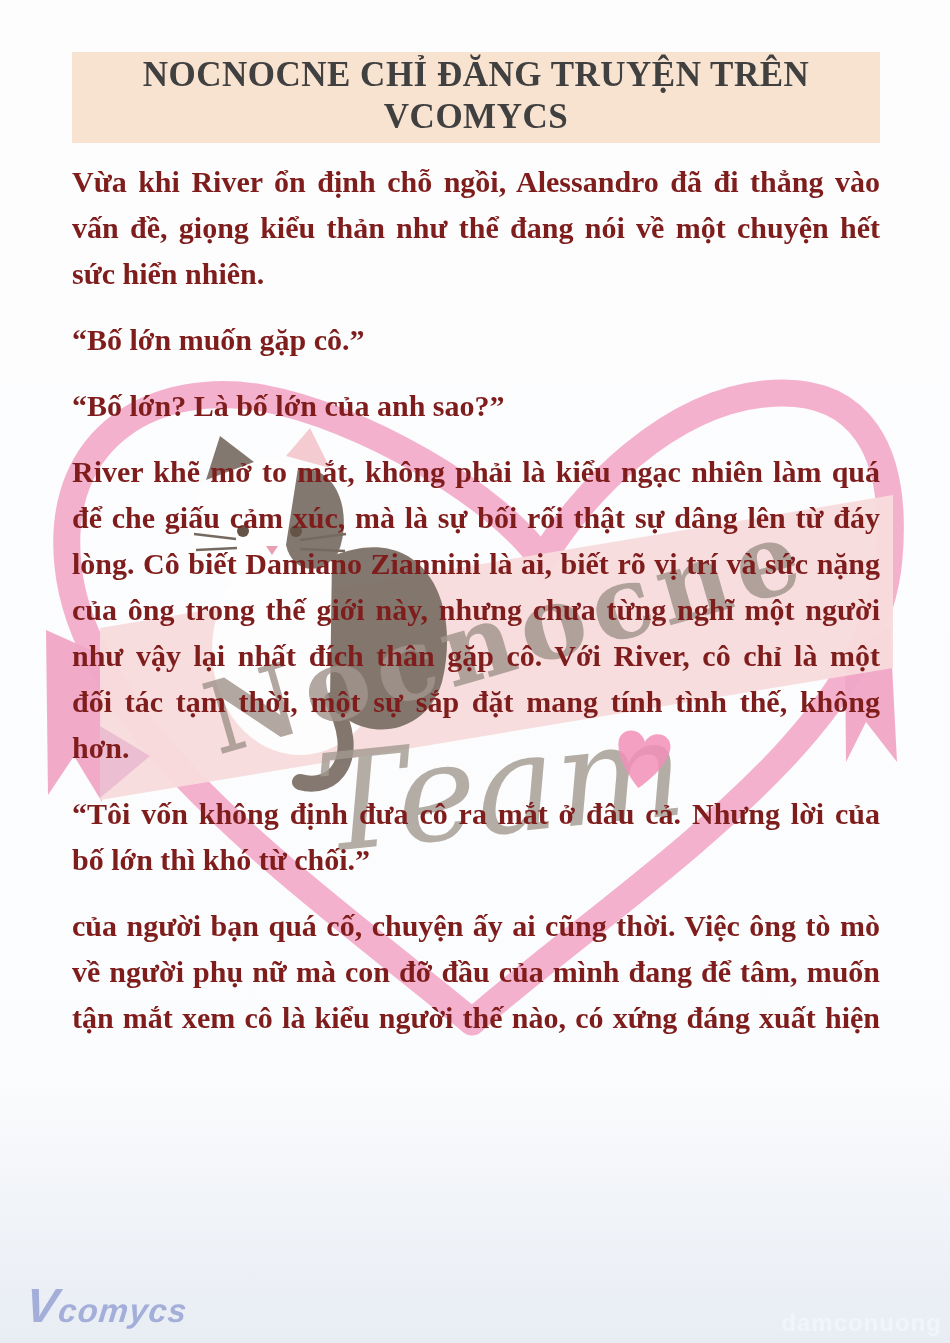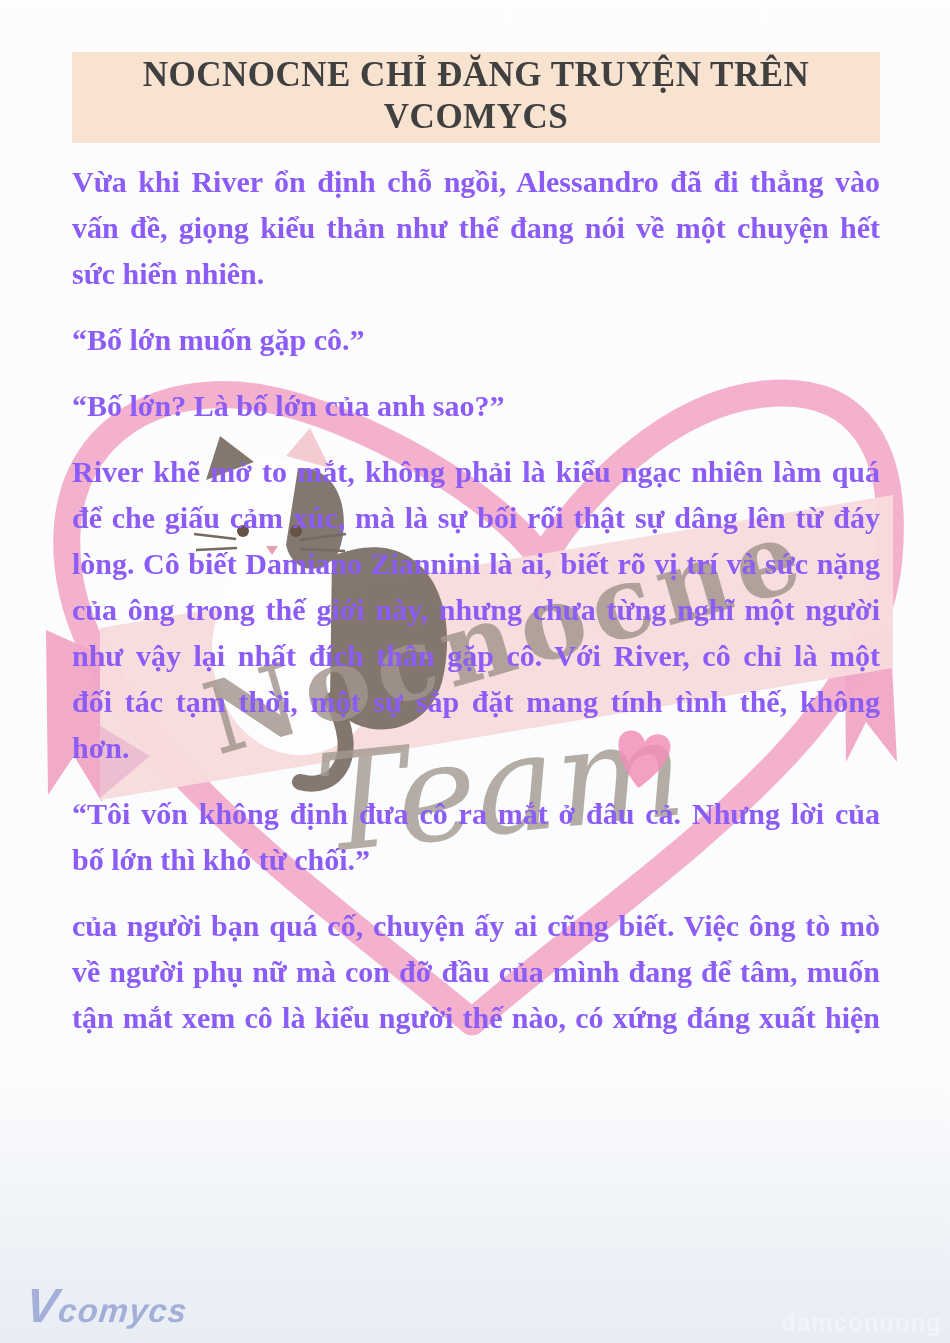--- a/index.html
+++ b/index.html
@@ -10,21 +10,21 @@
     font-family:"Liberation Serif","DejaVu Serif",serif;
   }
   .watermark { position:absolute; left:0; top:0; width:950px; height:1343px; z-index:0; }
   .content { position:absolute; left:72px; top:52px; width:808px; z-index:1; }
   .header-band { text-align:center; margin:0 0 16px 0; }
   .header-band span {
     display:inline-block; background:#f8e2d0; color:#404040;
     font-weight:bold; font-size:35px; line-height:1.2;
     padding:2px 14px 5px 14px; letter-spacing:0.5px;
   }
-  .para { margin:0 0 20px 0; font-size:30px; line-height:46px; color:#8b5cf6; font-weight:600; }
+  .para { margin:0 0 20px 0; font-size:30px; line-height:46px; color:#7f1d1d; font-weight:600; }
   .jline { text-align:justify; text-align-last:justify; }
   .jline.last { text-align-last:left;font-family:Liberation Serif, serif; }
   .vcomycs-logo {
     position:absolute; left:26px; bottom:10px; z-index:2;
     font-family:"Liberation Sans","DejaVu Sans",sans-serif;
     font-style:italic; font-weight:bold; font-size:33px;
     color:#a4afd9; transform:skewX(-6deg); letter-spacing:1px;
   }
   .vcomycs-logo::first-letter { font-size:48px; }
   .credit {
@@ -104,21 +104,21 @@
         <div class="jline">của ông trong thế giới này, nhưng chưa từng nghĩ một người</div>
         <div class="jline">như vậy lại nhất đích thân gặp cô. Với River, cô chỉ là một</div>
         <div class="jline">đối tác tạm thời, một sự sắp đặt mang tính tình thế, không</div>
         <div class="jline last">hơn.</div>
       </div>
       <div class="para">
         <div class="jline">“Tôi vốn không định đưa cô ra mắt ở đâu cả. Nhưng lời của</div>
         <div class="jline last">bố lớn thì khó từ chối.”</div>
       </div>
       <div class="para">
-        <div class="jline">của người bạn quá cố, chuyện ấy ai cũng biết. Việc ông tò mò</div>
+        <div class="jline">của người bạn quá cố, chuyện ấy ai cũng thời. Việc ông tò mò</div>
         <div class="jline">về người phụ nữ mà con đỡ đầu của mình đang để tâm, muốn</div>
         <div class="jline">tận mắt xem cô là kiểu người thế nào, có xứng đáng xuất hiện</div>
       </div>
     </div>
 </div>
 
 <div class="vcomycs-logo">Vcomycs</div>
 <div class="credit">damconuong</div>
 
 </body></html>

